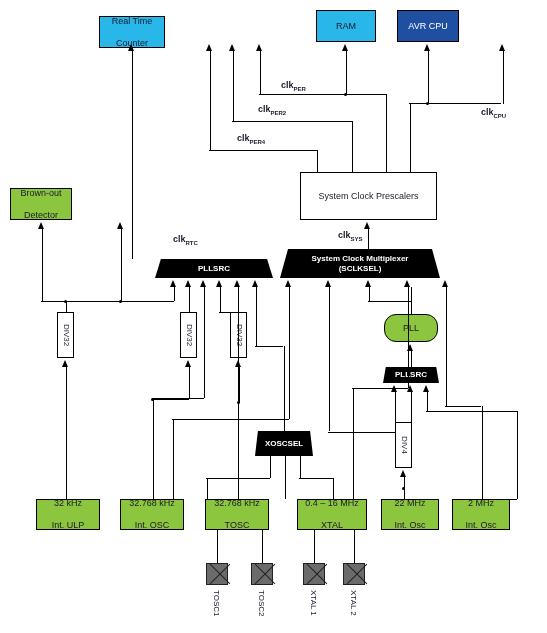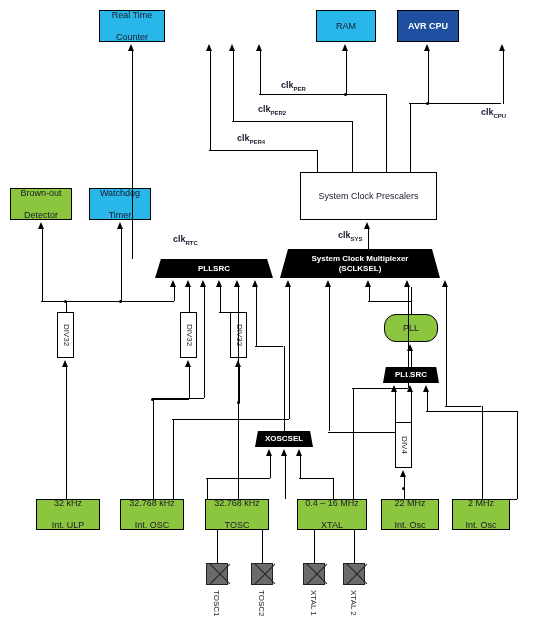--- a/index.html
+++ b/index.html
@@ -6,21 +6,21 @@
   body{font-family:"Liberation Sans",sans-serif;}
   #stage{position:relative;width:547px;height:633px;background:#fff;overflow:hidden;}
 
   
   .box{position:absolute;box-sizing:border-box;border:1px solid #000;
        display:flex;align-items:center;justify-content:center;text-align:center;
        font-size:9px;line-height:11px;color:#1a1a2e;}
   .box span{display:block;}
   .cyan{background:#29b6e8;}
   .green{background:#8cc63e;}
-  .navy{background:#1f4fa0;color:#ffffff;font-weight:bold;}
+  .navy{background:#1f4fa0;color:#ffffff;font-weight:normal;}
   .white{background:#ffffff;}
   .grad{background:linear-gradient(90deg,#29b6e8 0%,#46bdc6 45%,#8cc63e 100%);}
 
   
   .divbox{position:absolute;box-sizing:border-box;border:1px solid #000;background:#fff;}
   .divbox .vtext{position:absolute;left:50%;top:50%;
       transform:translate(-50%,-50%) rotate(90deg);
       white-space:nowrap;font-size:8px;color:#1a1a2e;}
 
   
@@ -48,44 +48,40 @@
   .pad::before{transform:translateY(-50%) rotate(45deg);}
   .pad::after{transform:translateY(-50%) rotate(-45deg);}
   .padlbl{position:absolute;font-size:8px;color:#1a1a2e;white-space:nowrap;
       transform-origin:left top;transform:rotate(90deg);}
 </style>
 </head>
 <body>
 
 <div id="stage">
 
-  <div class="box cyan" style="left:99px;top:10px;width:66px;height:32px;">
+  <div class="box cyan" style="left:99px;top:16px;width:66px;height:32px;">
     <span><span>Real Time</span><br>
           <span>Counter</span></span>
   </div>
 
 
   <div class="box cyan" style="left:316px;top:10px;width:60px;height:32px;">
     <span>RAM</span>
   </div>
 
   <div class="box navy" style="left:397px;top:10px;width:62px;height:32px;">
     <span>AVR CPU</span>
   </div>
 
 
   <div class="box green" style="left:10px;top:188px;width:62px;height:32px;">
     <span><span>Brown-out</span><br>
           <span>Detector</span></span>
   </div>
 
-  <div class="box cyan" style="left:89px;top:188px;width:62px;height:32px;">
-    <span><span>Watchdog</span><br>
-          <span>Timer</span></span>
-  </div>
 
   <div class="box white" style="left:300px;top:172px;width:137px;height:48px;">
     <span>System Clock Prescalers</span>
   </div>
 
   <div class="box green" style="left:384px;top:314px;width:54px;height:28px;border-radius:12px;">
     <span>PLL</span>
   </div>
 
   <div class="mux tz" style="left:155px;top:259px;width:118px;height:19px;">
@@ -94,21 +90,21 @@
 
   <div class="mux tz" style="left:280px;top:249px;width:160px;height:29px;">
     <span><span>System Clock Multiplexer</span><br>
           <span>(SCLKSEL)</span></span>
   </div>
 
   <div class="mux tz" style="left:383px;top:367px;width:56px;height:16px;">
     <span>PLLSRC</span>
   </div>
 
-  <div class="mux tz" style="left:255px;top:431px;width:58px;height:16px;">
+  <div class="mux tz" style="left:255px;top:431px;width:58px;height:25px;">
     <span>XOSCSEL</span>
   </div>
 
   <div class="divbox" style="left:57px;top:312px;width:17px;height:46px;">
     <span class="vtext">DIV32</span>
   </div>
   <div class="divbox" style="left:180px;top:312px;width:17px;height:46px;">
     <span class="vtext">DIV32</span>
   </div>
   <div class="divbox" style="left:230px;top:312px;width:17px;height:46px;">

